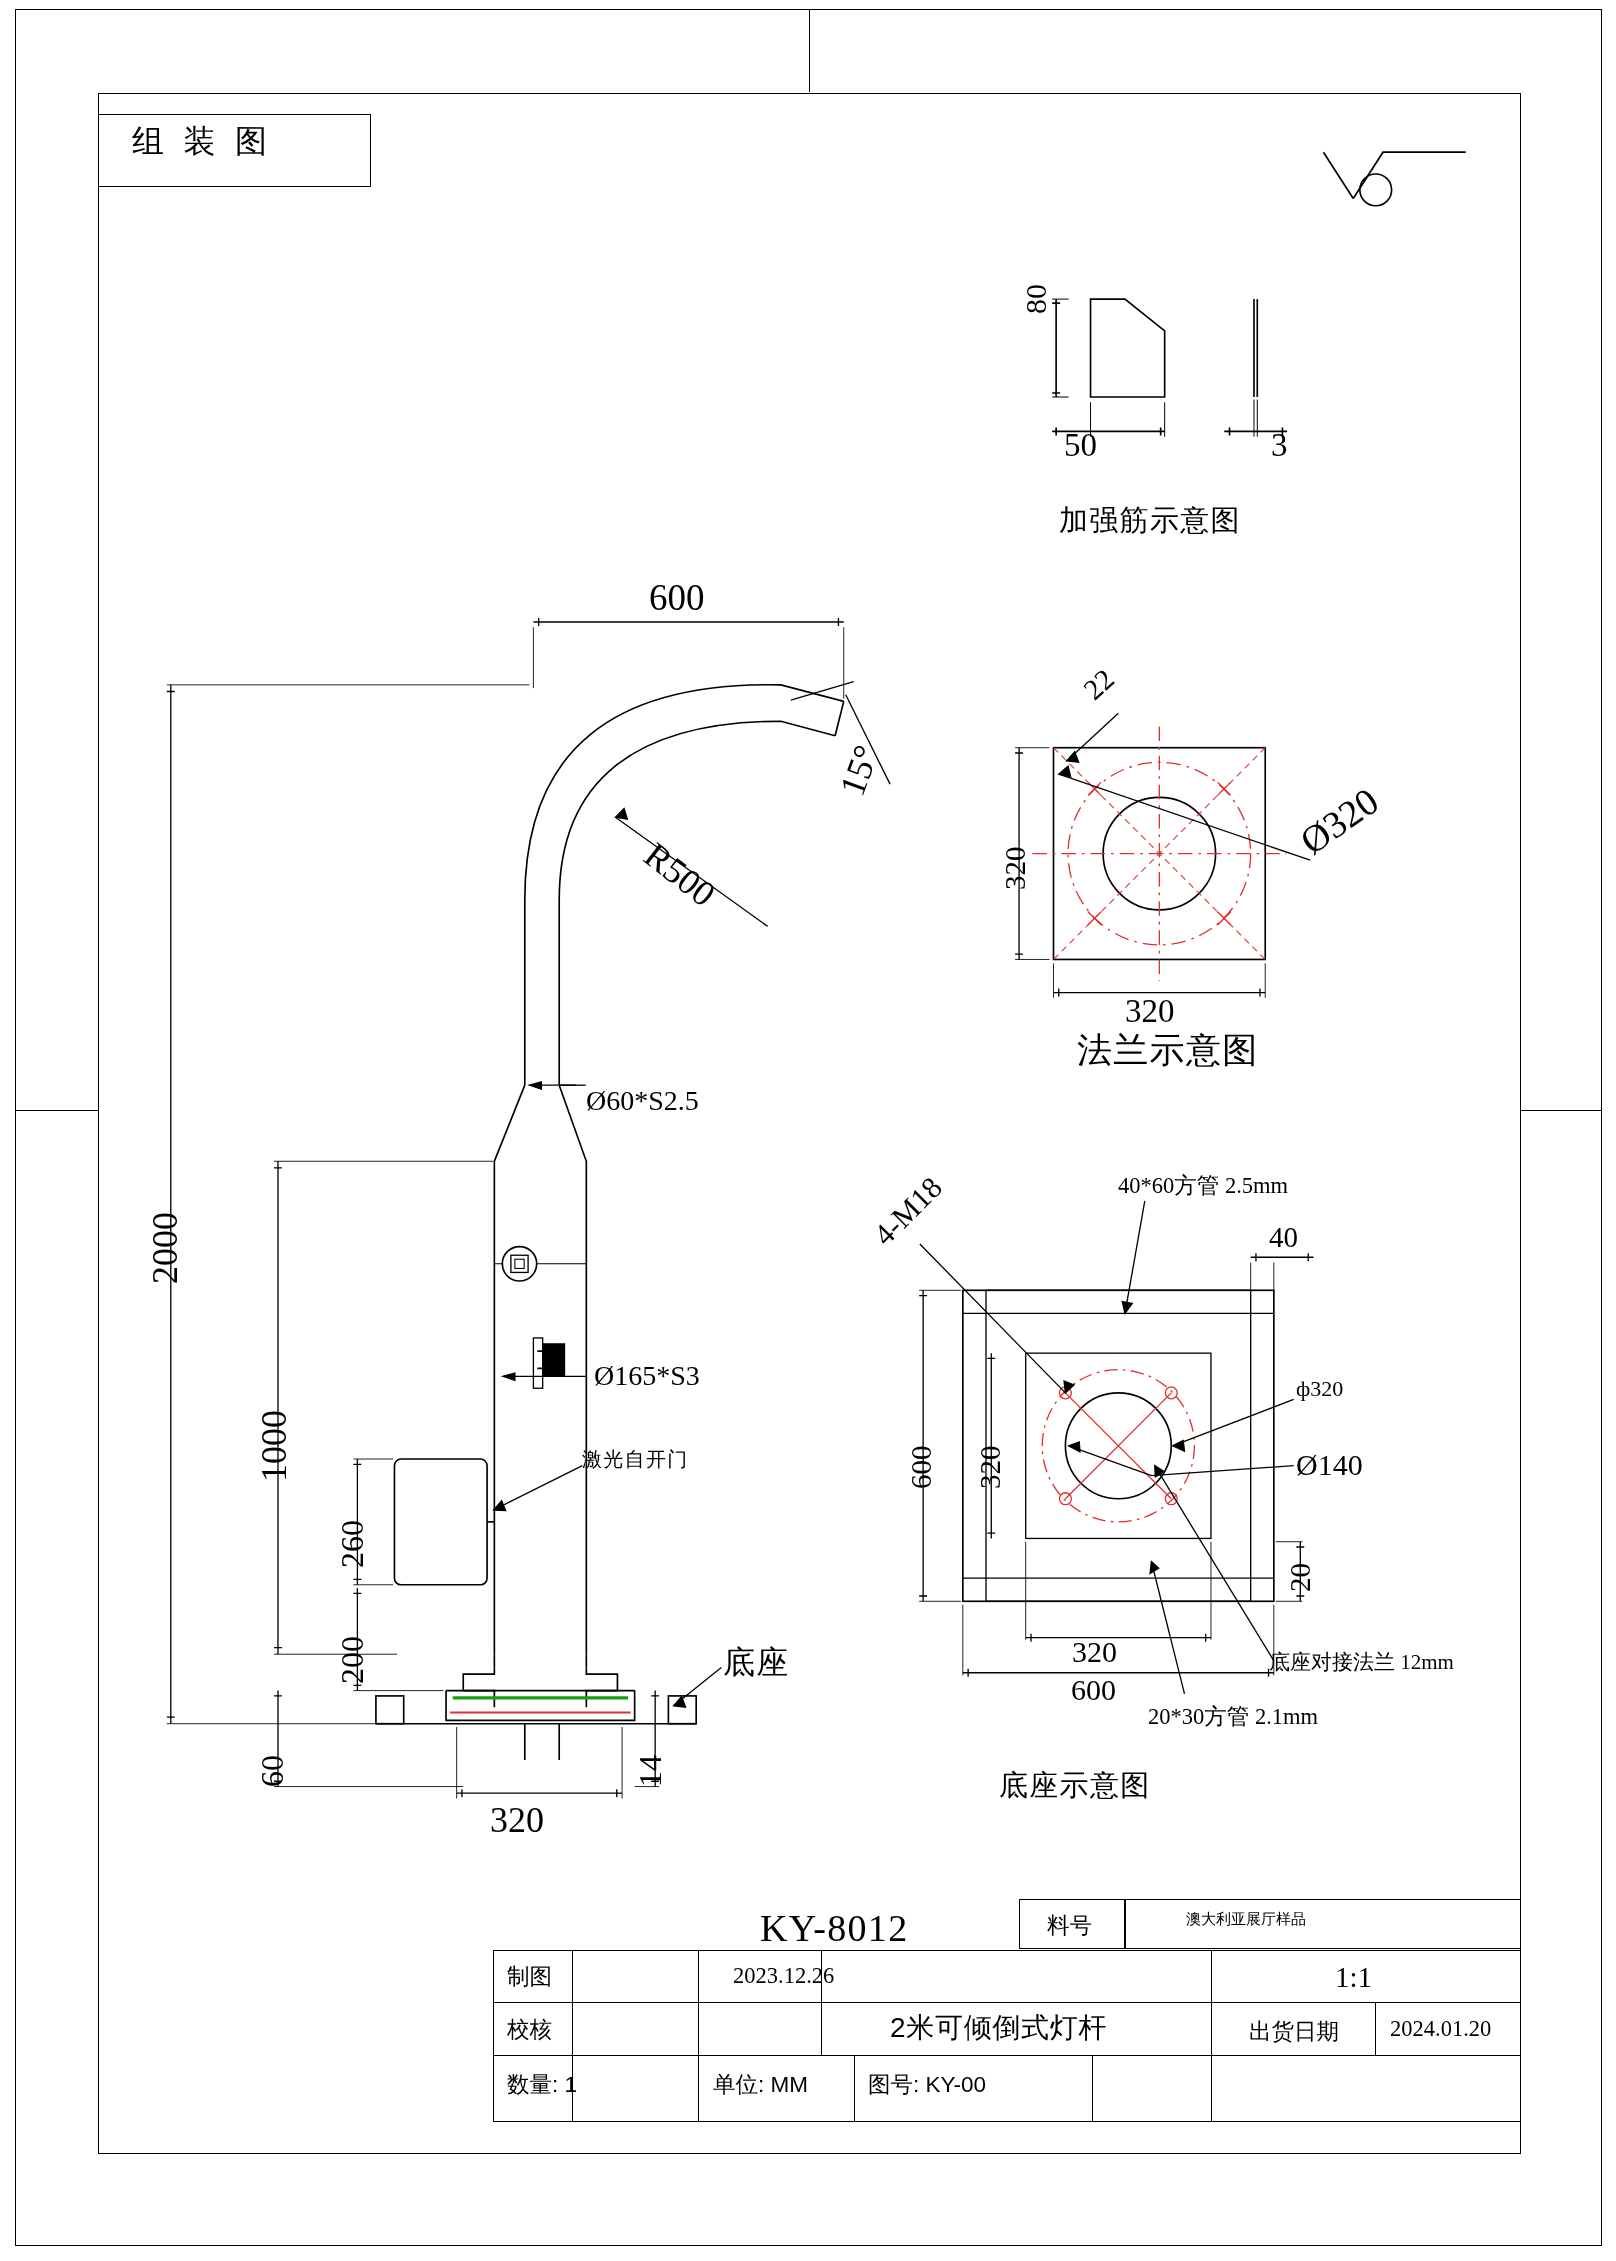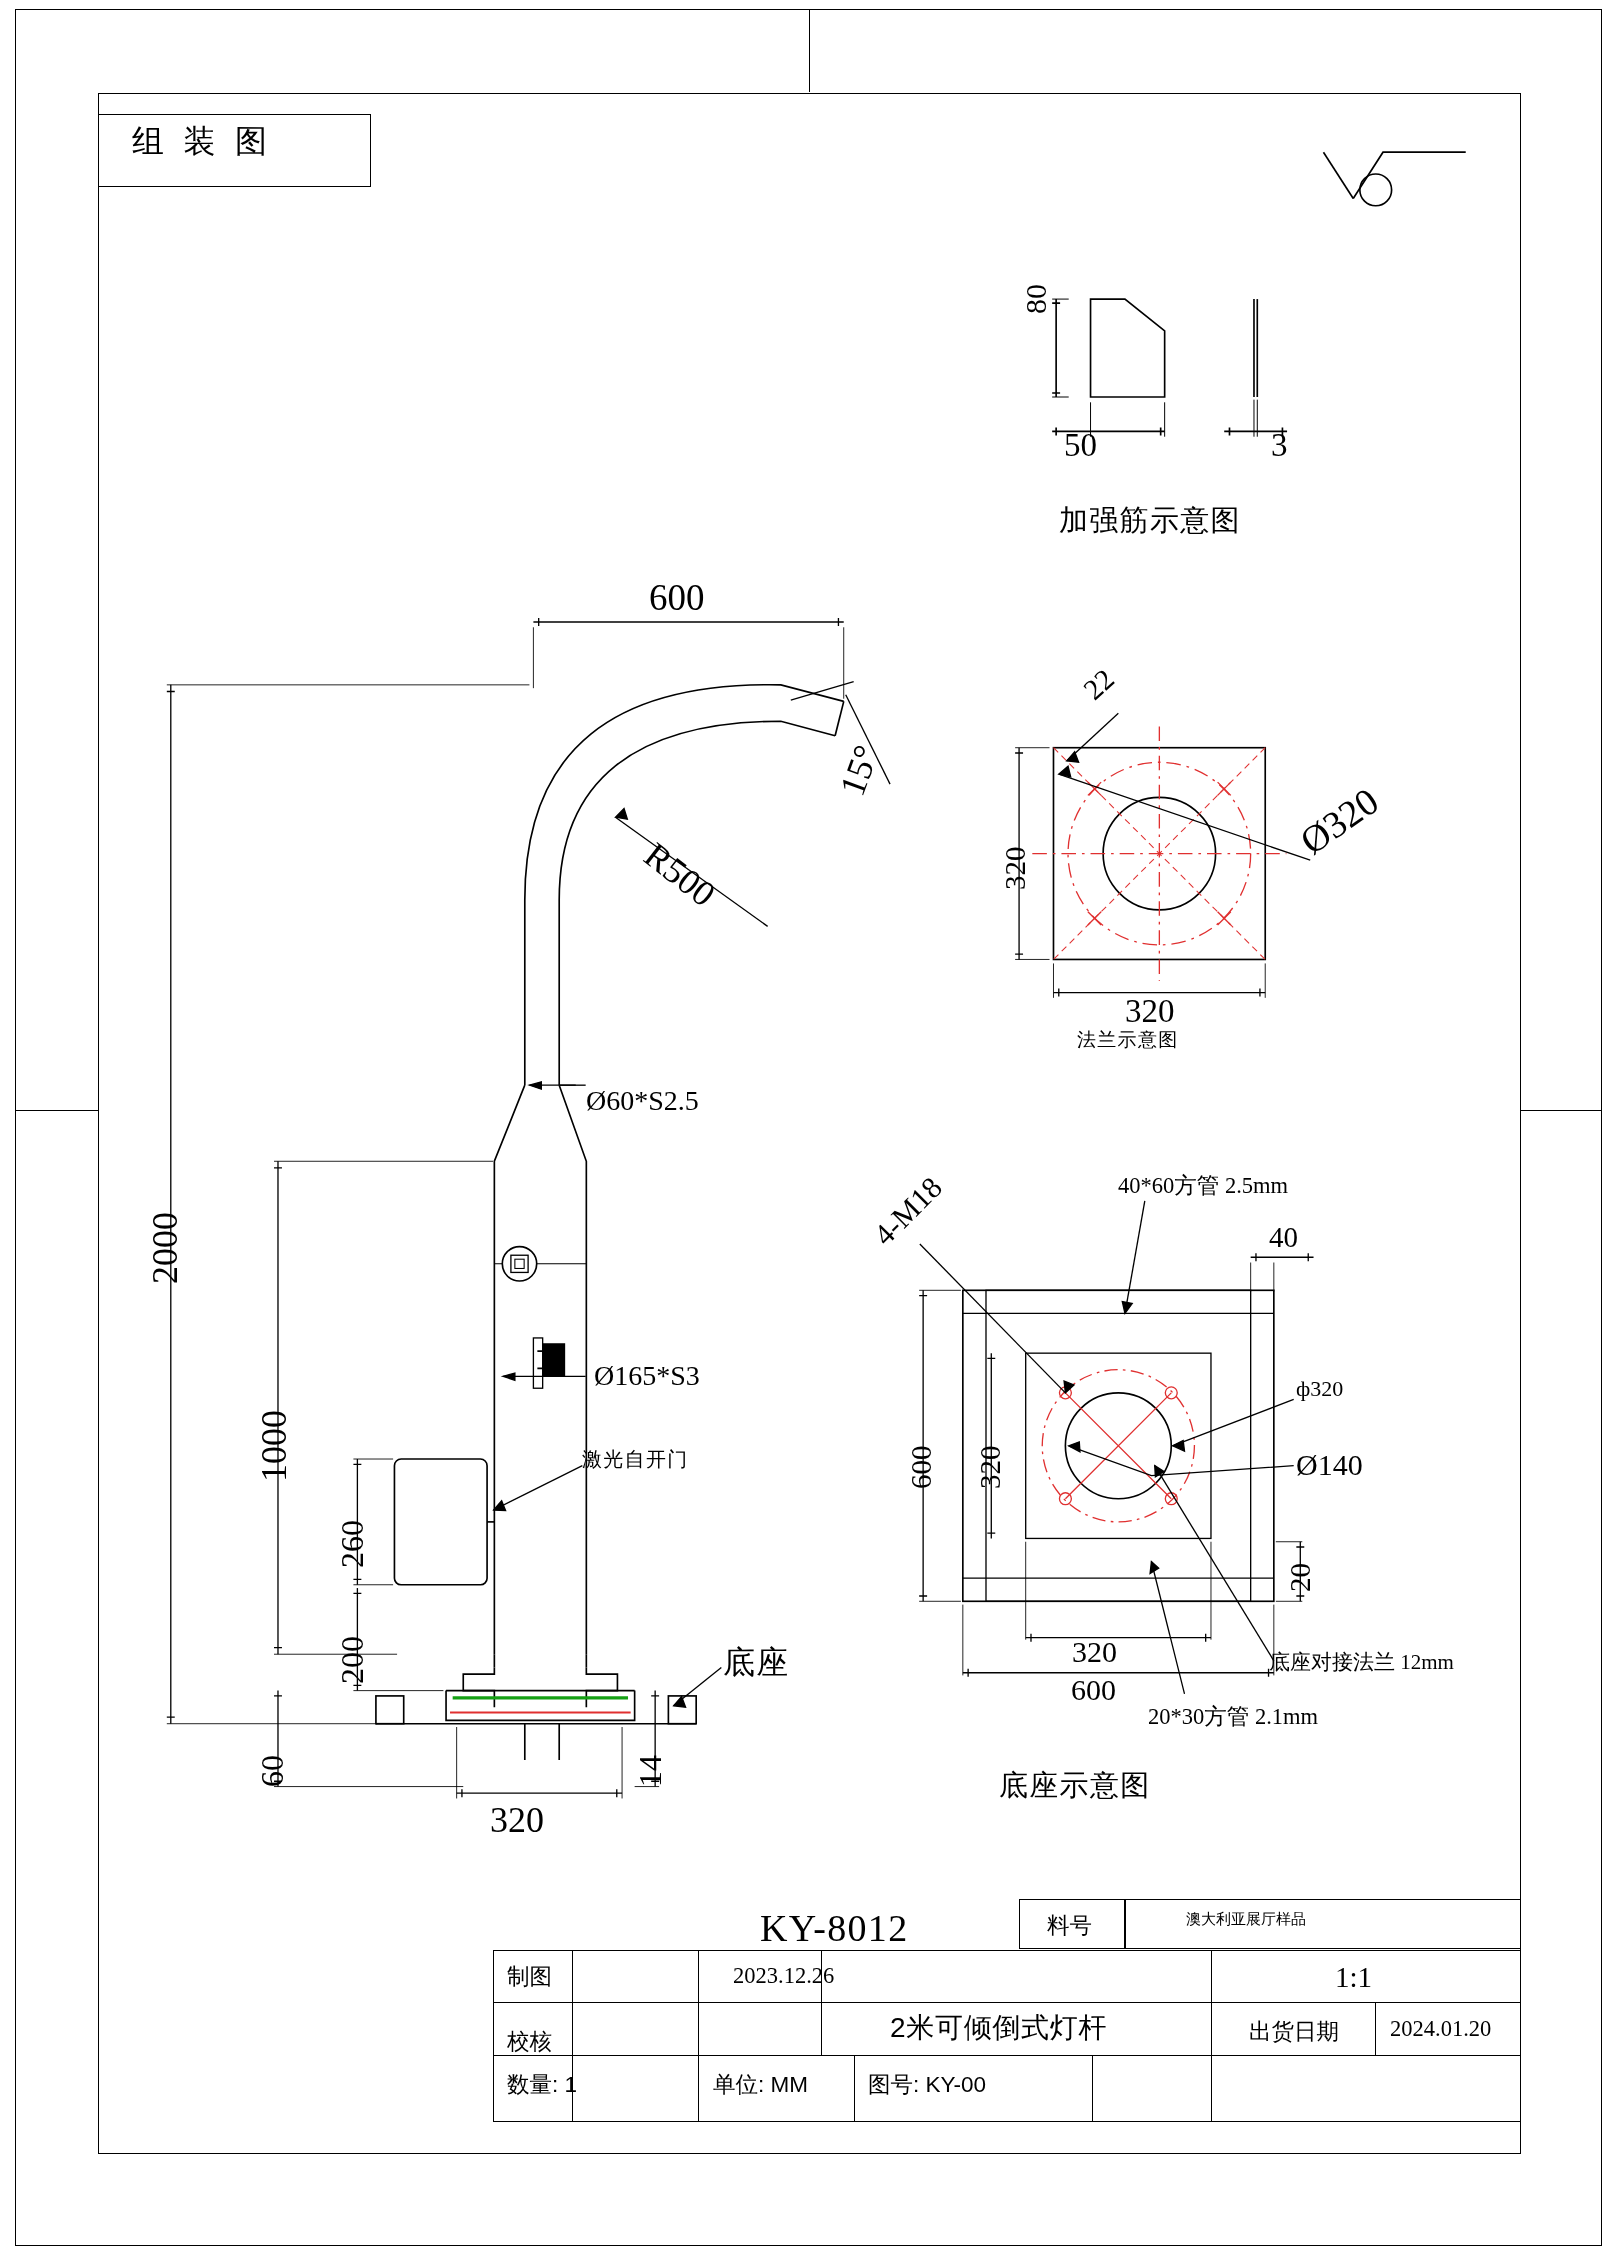--- a/index.html
+++ b/index.html
@@ -259,21 +259,21 @@
 
   <div class="txt num" style="left:1019px;top:314px;font-size:30px;transform:rotate(-90deg);transform-origin:left top;">80</div>
   <div class="txt num" style="left:1064px;top:427px;font-size:33px;">50</div>
   <div class="txt num" style="left:1271px;top:427px;font-size:33px;">3</div>
   <div class="txt cn" style="left:1059px;top:501px;font-size:29px;letter-spacing:1.3px;text-align:right;">加强筋示意图</div>
 
   <div class="txt num" style="left:1077px;top:682px;font-size:29px;transform:rotate(-42deg);transform-origin:left top;">22</div>
   <div class="txt num" style="left:999px;top:890px;font-size:29px;transform:rotate(-90deg);transform-origin:left top;">320</div>
   <div class="txt num" style="left:1125px;top:993px;font-size:33px;">320</div>
   <div class="txt num" style="left:1292px;top:827px;font-size:38px;transform:rotate(-35deg);transform-origin:left top;">Ø320</div>
-  <div class="txt cn" style="left:1077px;top:1027px;font-size:19px;letter-spacing:1.3px;">法兰示意图</div>
+  <div class="txt cn" style="left:1077px;top:1027px;font-size:35px;letter-spacing:1.3px;">法兰示意图</div>
 
   <div class="txt num" style="left:649px;top:576px;font-size:37px;">600</div>
   <div class="txt num" style="left:144px;top:1284px;font-size:36px;transform:rotate(-90deg);transform-origin:left top;">2000</div>
   <div class="txt num" style="left:253px;top:1482px;font-size:36px;transform:rotate(-90deg);transform-origin:left top;">1000</div>
   <div class="txt num" style="left:334px;top:1568px;font-size:32px;transform:rotate(-90deg);transform-origin:left top;">260</div>
   <div class="txt num" style="left:334px;top:1684px;font-size:32px;transform:rotate(-90deg);transform-origin:left top;">200</div>
   <div class="txt num" style="left:254px;top:1787px;font-size:32px;transform:rotate(-90deg);transform-origin:left top;">60</div>
   <div class="txt num" style="left:632px;top:1787px;font-size:32px;transform:rotate(-90deg);transform-origin:left top;">14</div>
   <div class="txt num" style="left:490px;top:1799px;font-size:36px;">320</div>
   <div class="txt num" style="left:662px;top:834px;font-size:36px;transform:rotate(38deg);transform-origin:left top;">R500</div>
@@ -313,21 +313,21 @@
   <div class="line vline" style="left:698px;top:1950px;height:106px;"></div>
   <div class="line vline" style="left:821px;top:1950px;height:106px;"></div>
   <div class="line vline" style="left:1211px;top:1950px;height:172px;"></div>
   <div class="line vline" style="left:1375px;top:2002px;height:53px;"></div>
   <div class="line vline" style="left:698px;top:2055px;height:66px;"></div>
   <div class="line vline" style="left:854px;top:2055px;height:66px;"></div>
   <div class="line vline" style="left:1092px;top:2055px;height:66px;"></div>
 
   <div class="txt cn" style="left:507px;top:1961px;font-size:22.5px;">制图</div>
   <div class="txt num" style="left:733px;top:1963px;font-size:22.5px;">2023.12.26</div>
-  <div class="txt cn" style="left:507px;top:2014px;font-size:22.5px;margin-top:12px;">校核</div>
+  <div class="txt cn" style="left:507px;top:2014px;font-size:22.5px;">校核</div>
   <div class="txt cn" style="left:890px;top:2009px;font-size:28px;letter-spacing:0.7px;">2米可倾倒式灯杆</div>
   <div class="txt num" style="left:1335px;top:1961px;font-size:29px;">1:1</div>
   <div class="txt cn" style="left:1249px;top:2016px;font-size:22.5px;">出货日期</div>
   <div class="txt num" style="left:1390px;top:2016px;font-size:22.5px;">2024.01.20</div>
   <div class="txt cn" style="left:507px;top:2069px;font-size:22.5px;">数量: 1</div>
   <div class="txt cn" style="left:713px;top:2069px;font-size:22.5px;">单位: MM</div>
   <div class="txt cn" style="left:868px;top:2069px;font-size:22.5px;">图号:  KY-00</div>
 
 </div>
 

